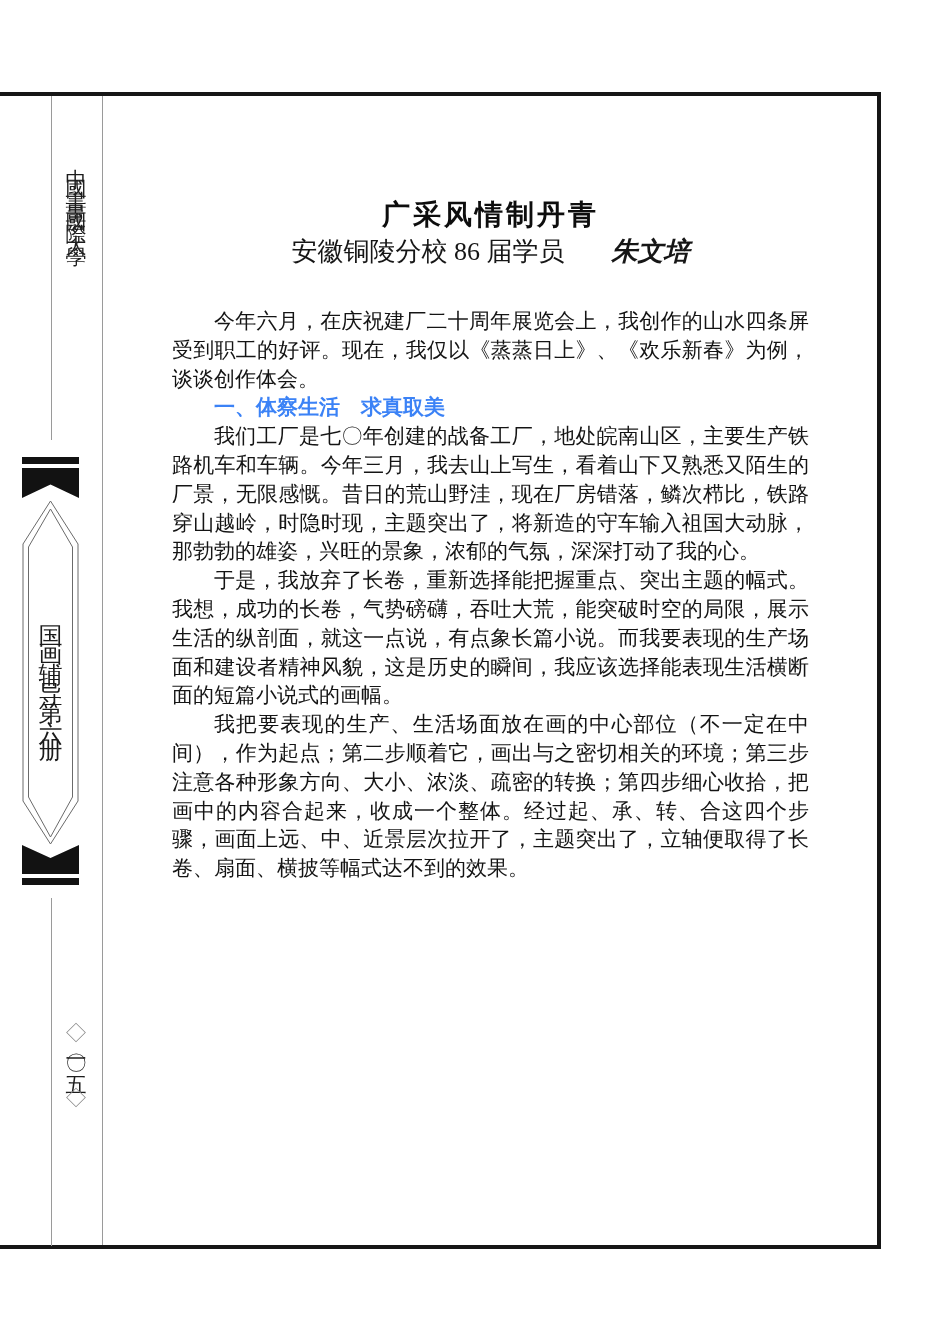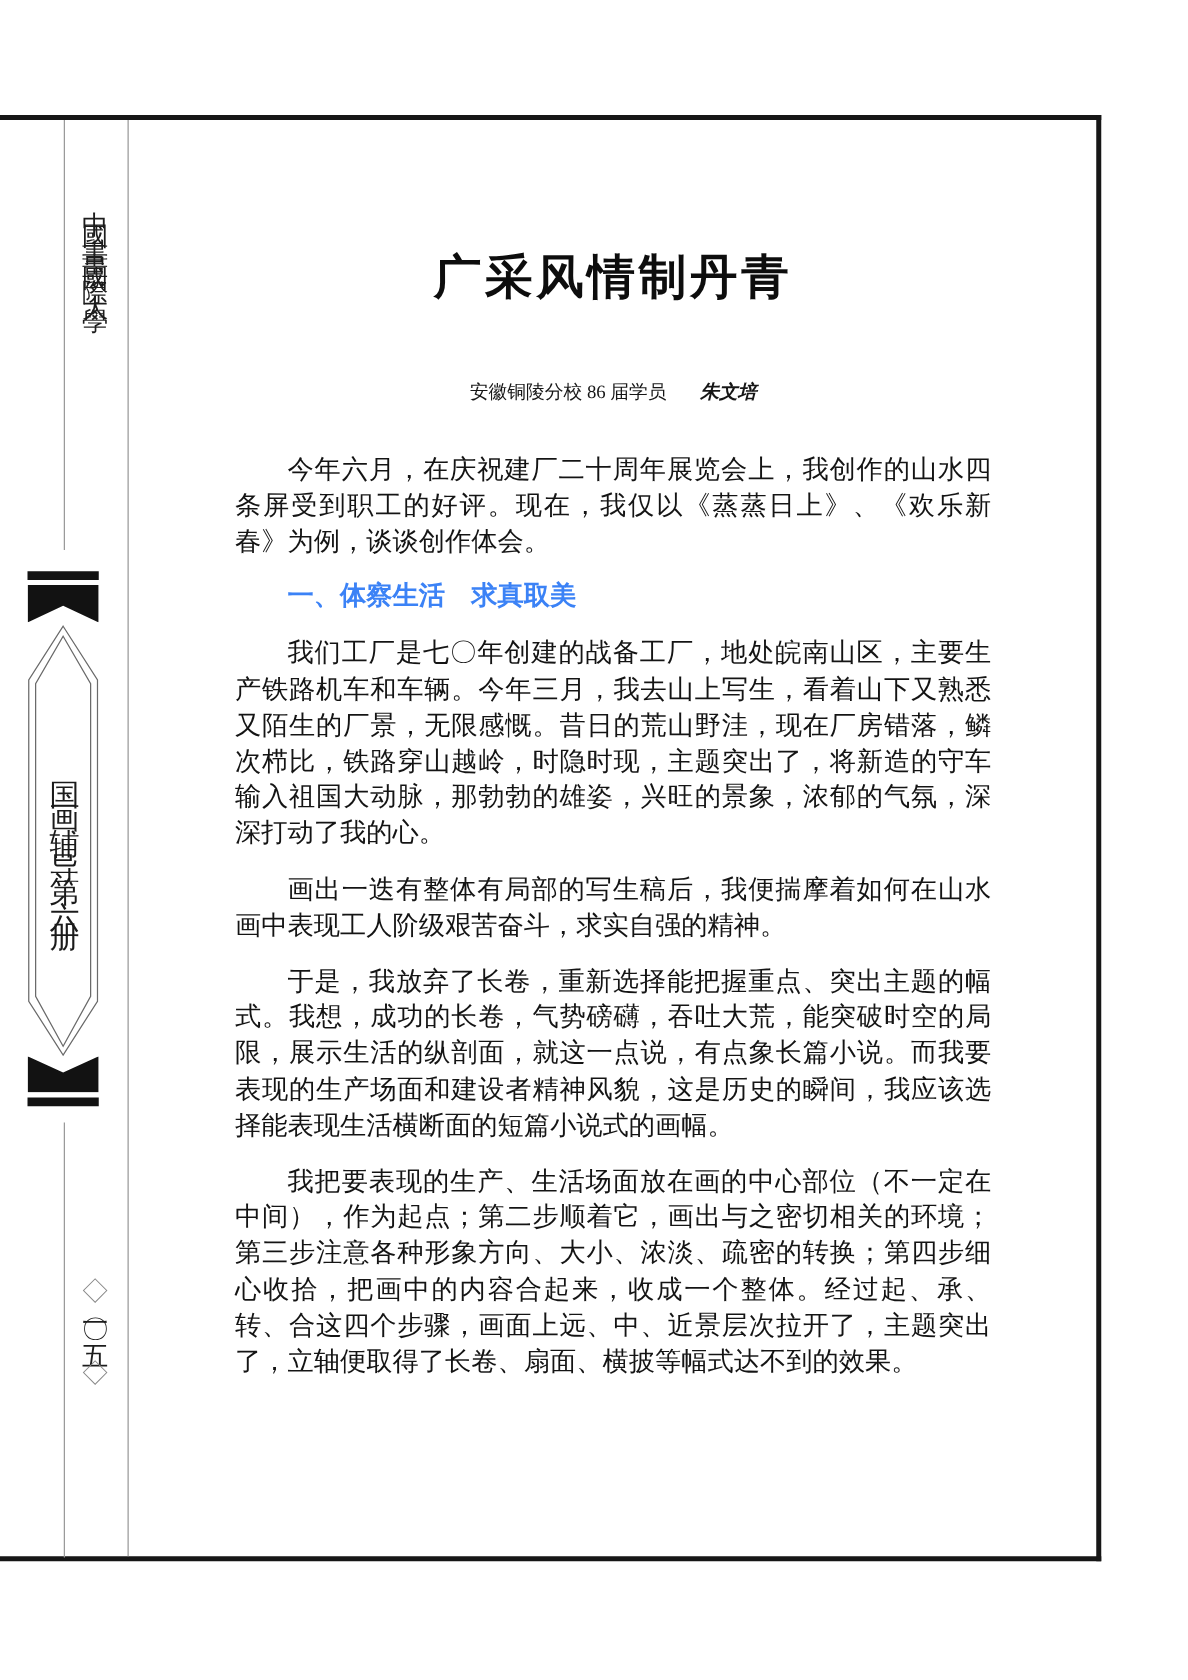--- a/index.html
+++ b/index.html
@@ -49,27 +49,27 @@
     position:absolute;left:55px;top:1005px;width:42px;
     font-size:21px;letter-spacing:11px;color:#1c1c1c;
     display:flex;justify-content:center;
   }
   .folio .ornament{color:#8a8a8a;}
   
   .main{position:absolute;left:172px;top:196px;width:637px;}
   .title{
     margin:0;text-align:center;
     font-family:"Liberation Sans", sans-serif;
-    font-size:38px;font-weight:bold;letter-spacing:3px;color:#0d0d0d;
+    font-size:28px;font-weight:bold;letter-spacing:3px;color:#0d0d0d;
   }
-  .byline{margin-top:57px;text-align:center;font-size:15px;color:#161616;}
+  .byline{text-align:center;font-size:26px;color:#161616;}
   .byline .author{margin-left:1.8em;font-style:italic;font-weight:bold;}
   .article-body{margin-top:38px;font-size:21px;line-height:28.8px;
     text-align:justify;color:#141414;}
-  .article-body p{margin:16px;text-indent:2em;}
+  .article-body p{margin:0;text-indent:2em;}
   .article-body p.heading{
     font-family:"Liberation Sans", sans-serif;font-weight:bold;color:#3b82f6;
   }
 </style>
 </head>
 <body>
 
 <div class="frame"></div>
 
 <div class="vrule left-upper"></div>
@@ -100,17 +100,16 @@
 
 <div class="main">
   <h1 class="title">广采风情制丹青</h1>
   <div class="byline">
     <span>安徽铜陵分校 86 届学员</span><span class="author">朱文培</span>
   </div>
   <div class="article-body">
       <p class="para">今年六月，在庆祝建厂二十周年展览会上，我创作的山水四条屏受到职工的好评。现在，我仅以《蒸蒸日上》、《欢乐新春》为例，谈谈创作体会。</p>
       <p class="heading">一、体察生活　求真取美</p>
       <p class="para">我们工厂是七〇年创建的战备工厂，地处皖南山区，主要生产铁路机车和车辆。今年三月，我去山上写生，看着山下又熟悉又陌生的厂景，无限感慨。昔日的荒山野洼，现在厂房错落，鳞次栉比，铁路穿山越岭，时隐时现，主题突出了，将新造的守车输入祖国大动脉，那勃勃的雄姿，兴旺的景象，浓郁的气氛，深深打动了我的心。</p>
-      <p class="para">画出一迭有整体有局部的写生稿后，我便揣摩着如何在山水画中表现工人阶级艰苦奋斗，求实自强的精神。</p>
       <p class="para">于是，我放弃了长卷，重新选择能把握重点、突出主题的幅式。我想，成功的长卷，气势磅礴，吞吐大荒，能突破时空的局限，展示生活的纵剖面，就这一点说，有点象长篇小说。而我要表现的生产场面和建设者精神风貌，这是历史的瞬间，我应该选择能表现生活横断面的短篇小说式的画幅。</p>
       <p class="para">我把要表现的生产、生活场面放在画的中心部位（不一定在中间），作为起点；第二步顺着它，画出与之密切相关的环境；第三步注意各种形象方向、大小、浓淡、疏密的转换；第四步细心收拾，把画中的内容合起来，收成一个整体。经过起、承、转、合这四个步骤，画面上远、中、近景层次拉开了，主题突出了，立轴便取得了长卷、扇面、横披等幅式达不到的效果。</p>
     </div>
 </div>
 
 </body></html>

